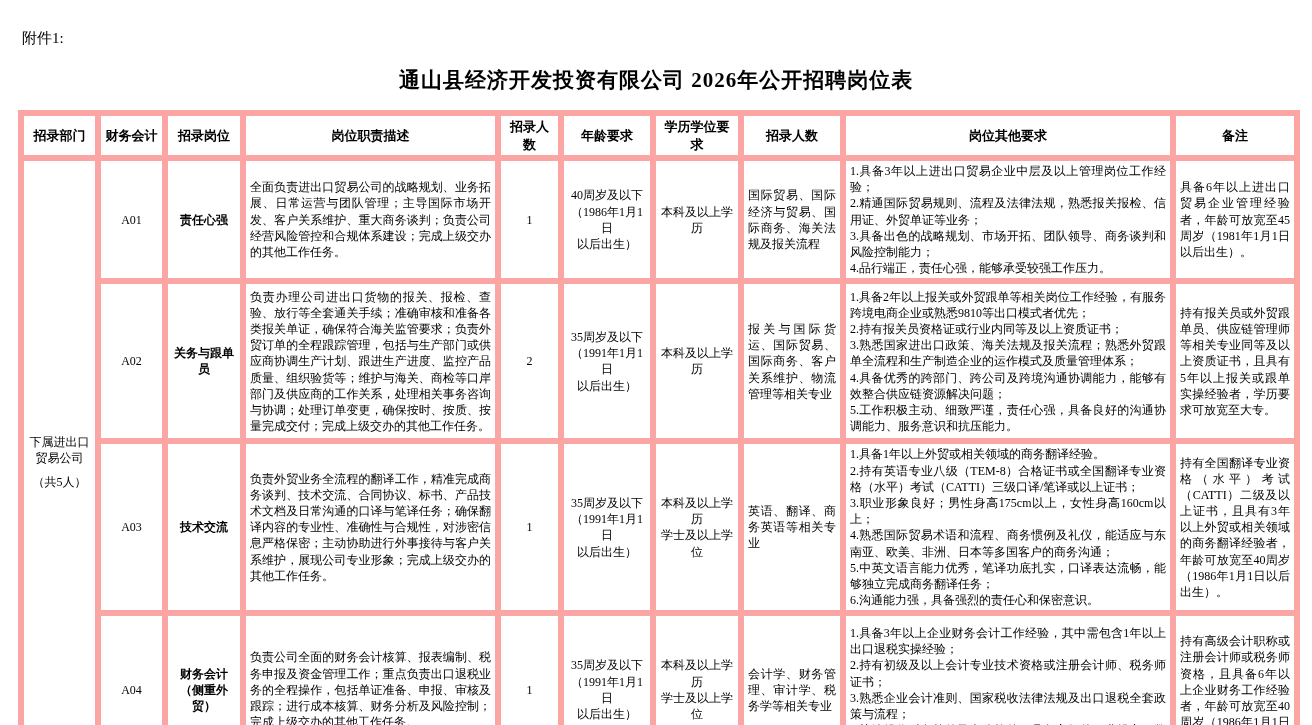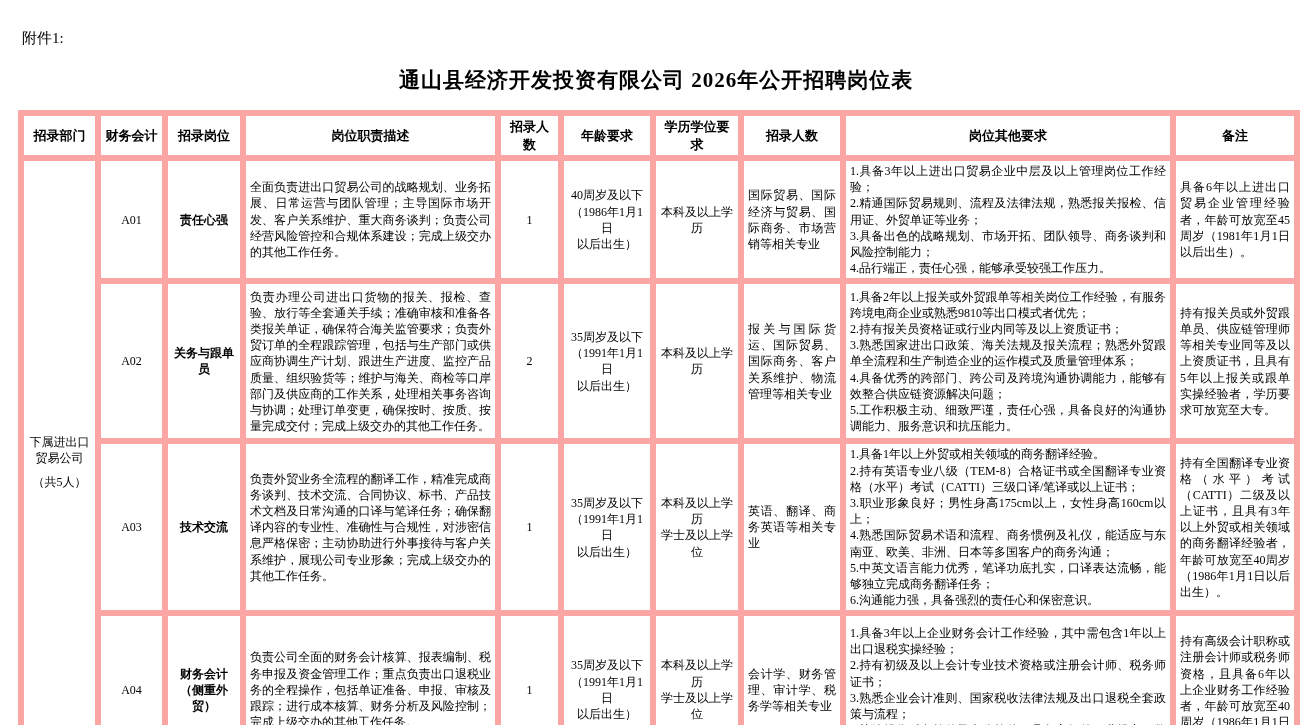--- a/index.html
+++ b/index.html
@@ -72,21 +72,21 @@
       <div class="dept-count">（共5人）</div>
     </td>
     <td class="center">A01</td>
     <td class="center bold pre">责任心强</td>
     <td class="justify">全面负责进出口贸易公司的战略规划、业务拓展、日常运营与团队管理；主导国际市场开发、客户关系维护、重大商务谈判；负责公司经营风险管控和合规体系建设；完成上级交办的其他工作任务。</td>
     <td class="center">1</td>
     <td class="center pre">40周岁及以下
 （1986年1月1日
 以后出生）</td>
     <td class="center pre">本科及以上学历</td>
-    <td class="justify">国际贸易、国际经济与贸易、国际商务、市场营销等相关专业</td>
+    <td class="justify">国际贸易、国际经济与贸易、国际商务、海关法规及报关流程</td>
     <td class="justify pre">1.具备3年以上进出口贸易企业中层及以上管理岗位工作经验；
 2.精通国际贸易规则、流程及法律法规，熟悉报关报检、信用证、外贸单证等业务；
 3.具备出色的战略规划、市场开拓、团队领导、商务谈判和风险控制能力；
 4.品行端正，责任心强，能够承受较强工作压力。</td>
     <td class="justify">具备6年以上进出口贸易企业管理经验者，年龄可放宽至45周岁（1981年1月1日以后出生）。</td>
   </tr>
   <tr style="height:160px">
     <td class="center">A02</td>
     <td class="center bold pre">关务与跟单员</td>
     <td class="justify">负责办理公司进出口货物的报关、报检、查验、放行等全套通关手续；准确审核和准备各类报关单证，确保符合海关监管要求；负责外贸订单的全程跟踪管理，包括与生产部门或供应商协调生产计划、跟进生产进度、监控产品质量、组织验货等；维护与海关、商检等口岸部门及供应商的工作关系，处理相关事务咨询与协调；处理订单变更，确保按时、按质、按量完成交付；完成上级交办的其他工作任务。</td>

